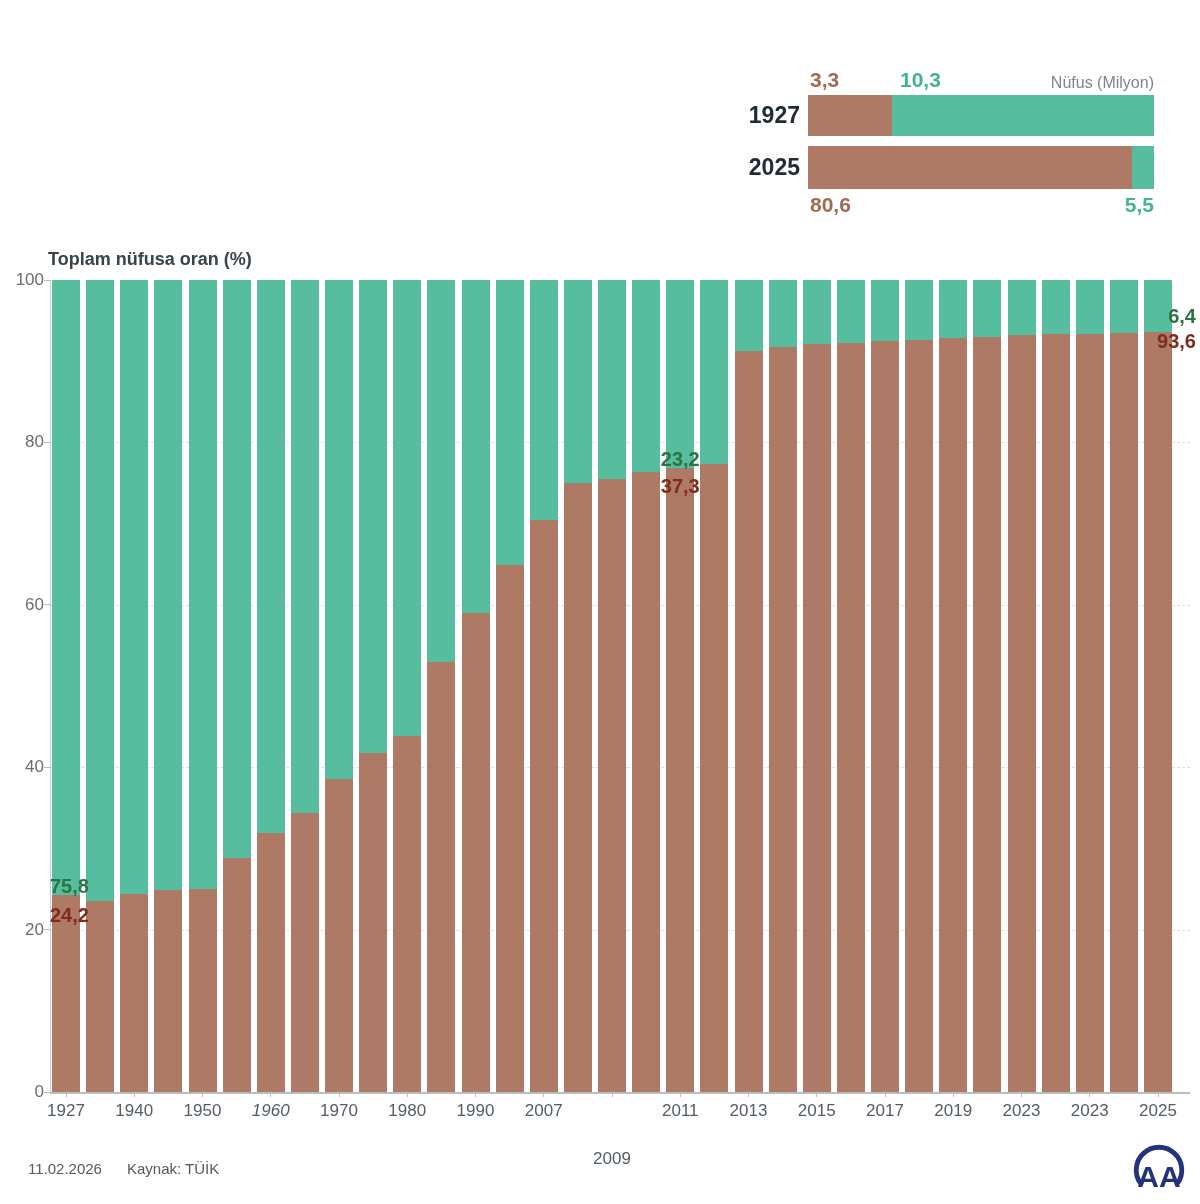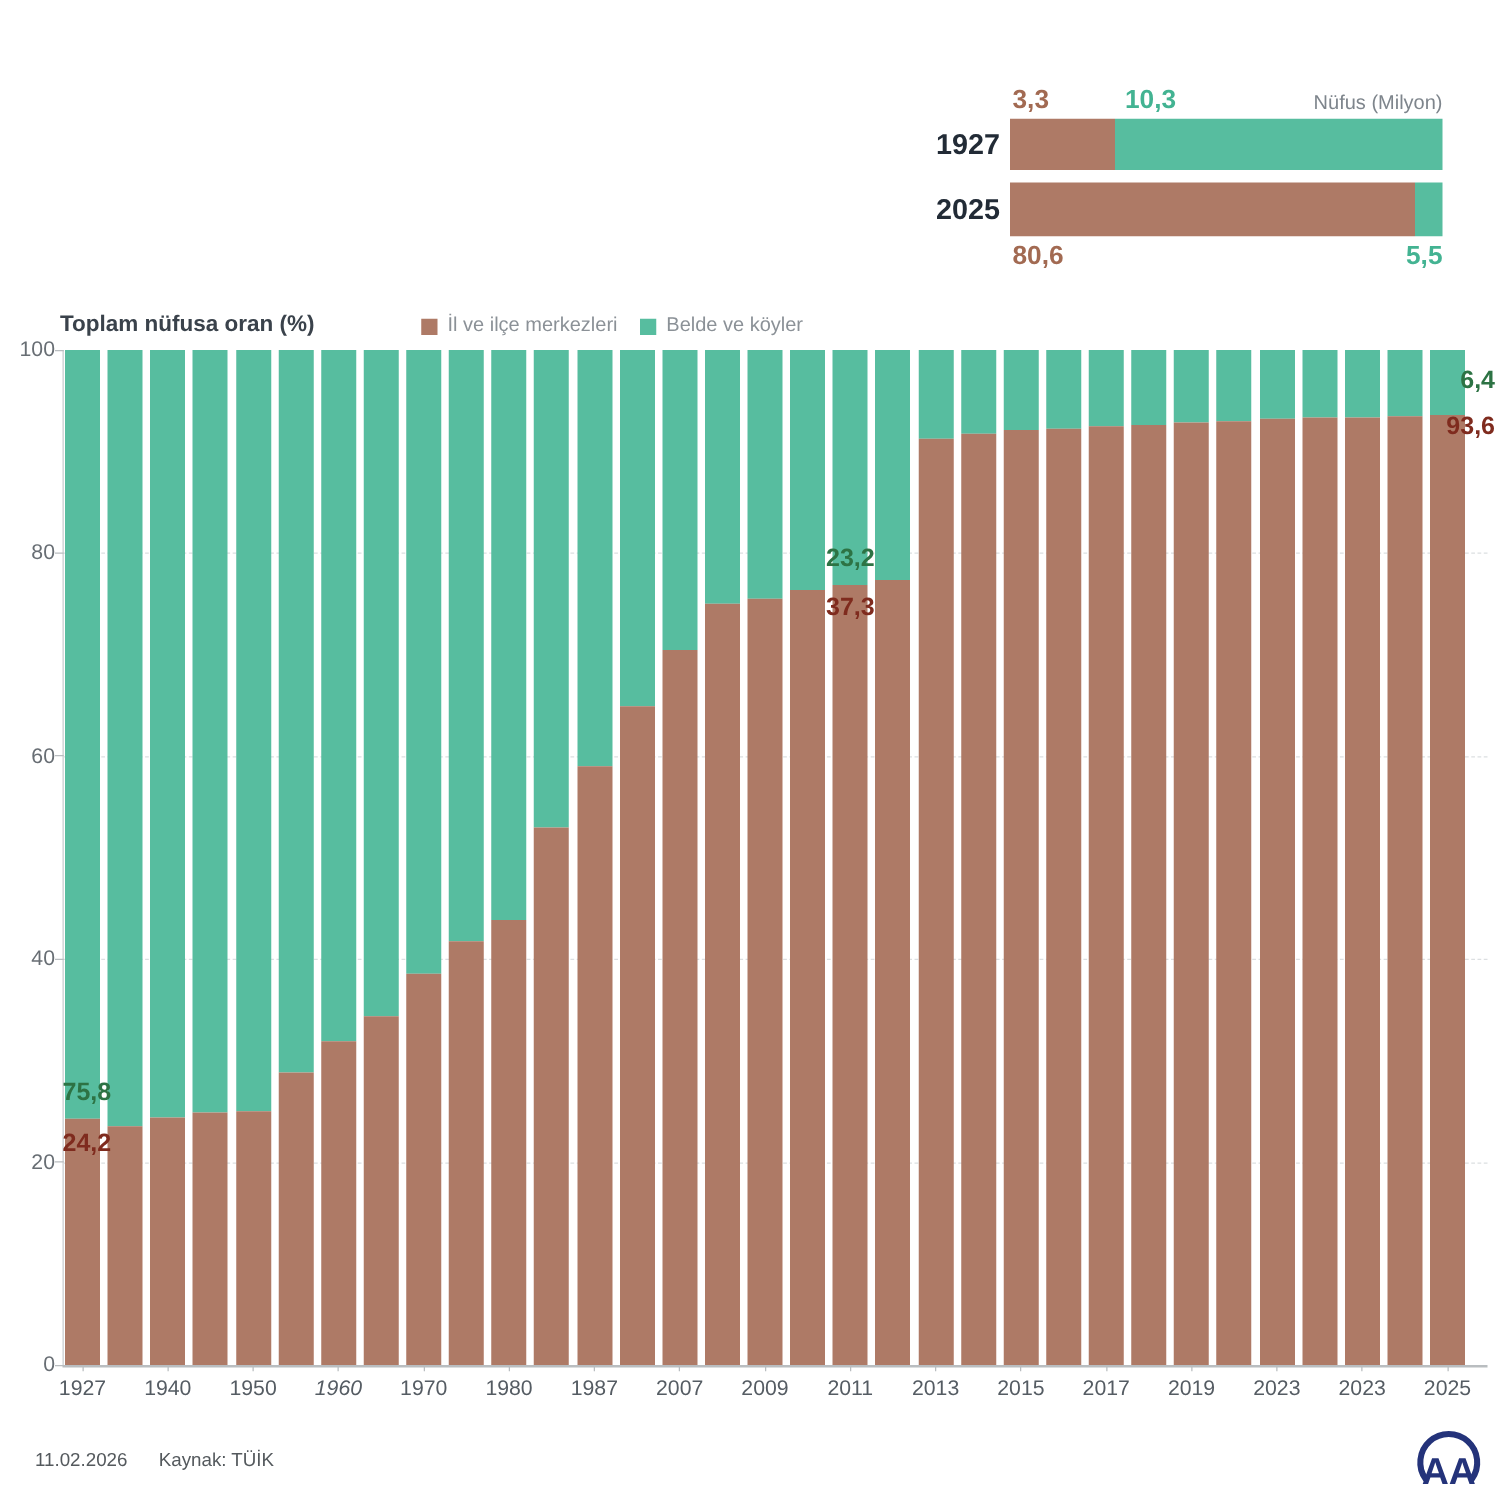--- a/index.html
+++ b/index.html
@@ -35,21 +35,21 @@
   .ytick{position:absolute;left:44px;width:7px;height:1px;background:#b9bdc0;}
   .ytick-label{position:absolute;left:0;width:44px;text-align:right;font-size:17px;color:#686e74;}
   .xtick{position:absolute;width:1px;height:5px;background:#b9bdc0;top:1092px;}
   .xtick-label{position:absolute;top:1101px;width:64px;text-align:center;font-size:17px;font-weight:500;color:#555c63;}
 
   .bar{position:absolute;top:280px;height:812px;display:flex;flex-direction:column;}
   .seg-rural{background:var(--rural);}
   .seg-urban{background:var(--urban);}
 
   .ann{position:absolute;height:22px;line-height:22px;font-size:20px;font-weight:700;white-space:nowrap;}
-  .ann-rural{color:var(--rural-label);}
+  .ann-rural{color:var(--rural-label);margin-top:12px;}
   .ann-urban{color:var(--urban-label);}
 
   .footer-date{position:absolute;left:28px;top:1160px;font-size:15px;color:#54595d;}
   .footer-source{position:absolute;left:127px;top:1160px;font-size:15px;color:#54595d;}
   .aa-logo{position:absolute;left:1128px;top:1134px;width:62px;height:62px;}
 </style>
 </head>
 <body>
 
 <div id="infographic">
@@ -69,26 +69,20 @@
       <div class="mini-bar" style="top: 74px; height: 43px;">
         <div class="mini-seg" style="width: 93.6121%; background: rgb(174, 122, 102);"></div>
         <div class="mini-seg" style="width: 6.38792%; background: rgb(87, 189, 159);"></div>
       </div>
       <div class="mini-num urban" style="left: 62px; top: 121px;">80,6</div>
       <div class="mini-num rural" style="right: 0px; top: 121px;">5,5</div>
     </div>
 
   <div class="axis-title">Toplam nüfusa oran (%)</div>
 
-  <div class="legend">
-    <span class="sw sw-urban"></span>
-    <span class="legend-label">İl ve ilçe merkezleri</span>
-    <span class="sw sw-rural"></span>
-    <span class="legend-label">Belde ve köyler</span>
-  </div>
 
   <div id="chart">
     <div class="yaxis-line"></div>
     <div class="xaxis-line"></div>
 
   <div class="gridline" style="top: 929.6px;"></div>
       <div class="gridline" style="top: 767.2px;"></div>
       <div class="gridline" style="top: 604.8px;"></div>
       <div class="gridline" style="top: 442.4px;"></div>
       <div class="ytick" style="top: 1091.5px;"></div>
@@ -241,25 +235,25 @@
       <div class="xtick-label" style="left: 102.25px;">1940</div>
       <div class="xtick" style="left: 202px;"></div>
       <div class="xtick-label" style="left: 170.5px;">1950</div>
       <div class="xtick" style="left: 270.25px;"></div>
       <div class="xtick-label" style="left: 238.75px; font-style: italic;">1960</div>
       <div class="xtick" style="left: 338.5px;"></div>
       <div class="xtick-label" style="left: 307px;">1970</div>
       <div class="xtick" style="left: 406.75px;"></div>
       <div class="xtick-label" style="left: 375.25px;">1980</div>
       <div class="xtick" style="left: 475px;"></div>
-      <div class="xtick-label" style="left: 443.5px;">1987</div>
+      <div class="xtick-label" style="left: 443.5px;">1990</div>
       <div class="xtick" style="left: 543.25px;"></div>
       <div class="xtick-label" style="left: 511.75px;">2007</div>
       <div class="xtick" style="left: 611.5px;"></div>
-      <div class="xtick-label" style="left: 580px;">2009</div>
+      <div class="xtick-label" style="left: 580px; margin-top: 48px;">2009</div>
       <div class="xtick" style="left: 679.75px;"></div>
       <div class="xtick-label" style="left: 648.25px;">2011</div>
       <div class="xtick" style="left: 748px;"></div>
       <div class="xtick-label" style="left: 716.5px;">2013</div>
       <div class="xtick" style="left: 816.25px;"></div>
       <div class="xtick-label" style="left: 784.75px;">2015</div>
       <div class="xtick" style="left: 884.5px;"></div>
       <div class="xtick-label" style="left: 853px;">2017</div>
       <div class="xtick" style="left: 952.75px;"></div>
       <div class="xtick-label" style="left: 921.25px;">2019</div>

